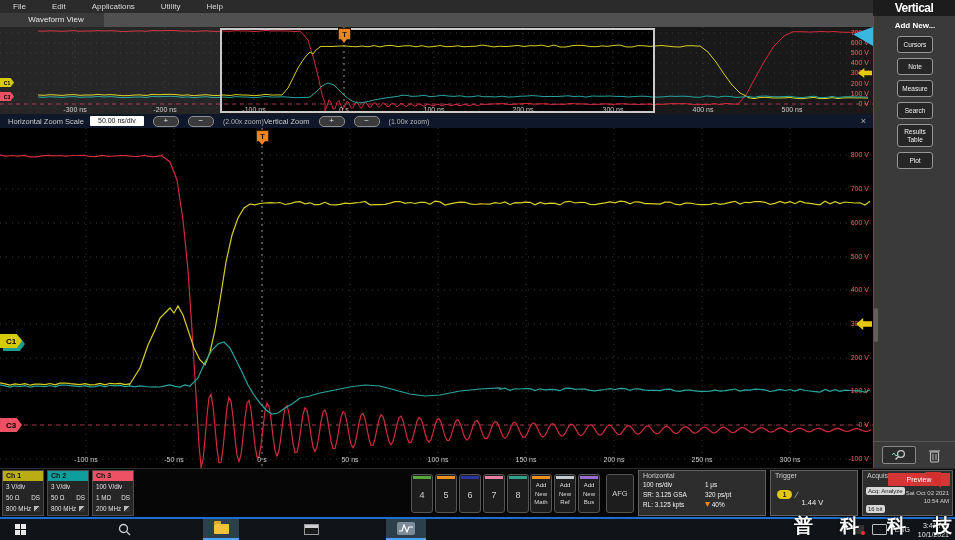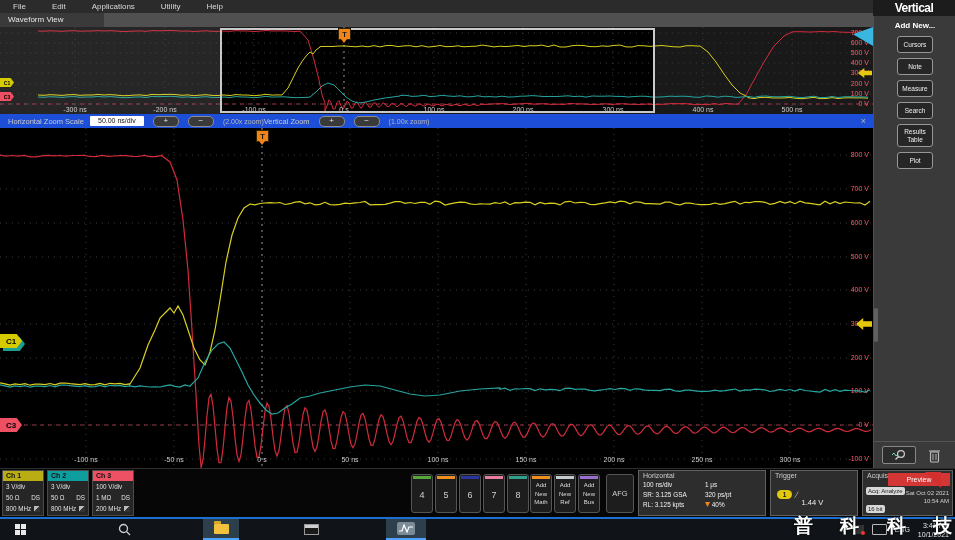--- a/index.html
+++ b/index.html
@@ -4,21 +4,21 @@
 <style>
   html,body{margin:0;padding:0;background:#000;}
   #app{position:relative;width:955px;height:540px;background:#000;overflow:hidden;
        font-family:"Liberation Sans",sans-serif;-webkit-font-smoothing:antialiased;}
   
   .menubar{position:absolute;left:0;top:0;width:873px;height:13px;background:#2b2b2b;
            display:flex;align-items:flex-end;}
   .menu-item{font-size:8px;color:#d8d8d8;padding:0 13px;line-height:13px;}
   .tabstrip{position:absolute;left:0;top:13px;width:873px;height:14px;background:#505050;}
   .wf-tab{position:absolute;left:0;top:0;height:14px;width:96px;background:#3a3a3a;
-          color:#e6e6e6;font-size:8px;line-height:14px;padding-left:8px;}
+          color:#e6e6e6;font-size:8px;line-height:14px;padding-left:8px;text-align:center;}
   
   .sidebar{position:absolute;left:873px;top:0;width:82px;height:468px;background:#1c1c1c;}
   .logo{position:absolute;top:1px;left:0;width:82px;text-align:center;color:#fff;
         font-size:12px;font-weight:bold;letter-spacing:-0.5px;}
   .side-panel{position:absolute;left:0;top:16px;width:82px;bottom:0;background:#3a3a3a;
               border-left:1px solid #0369a1;}
   .side-title{text-align:center;color:#fff;font-size:8px;font-weight:bold;margin-top:5px;}
   .btn-grid{display:flex;flex-wrap:wrap;justify-content:center;gap:5px;margin-top:6px;padding:0 3px;}
   .side-btn{width:34px;min-height:13px;background:#262626;border:1px solid #979797;border-radius:3px;
             color:#f0f0f0;font-size:6.5px;display:flex;align-items:center;justify-content:center;
@@ -29,21 +29,21 @@
              display:flex;align-items:center;justify-content:center;}
   .scroll-handle{position:absolute;left:0px;top:292px;width:4px;height:34px;background:#606060;border-radius:2px;}
   
   .overview{position:absolute;left:0;top:27px;width:873px;height:87px;background:#191919;}
   .ovbox-bg{position:absolute;left:220px;top:1px;width:435px;height:85px;background:#000;}
   .ov-dim{position:absolute;left:0;top:0;width:220px;height:87px;background:rgba(255,255,255,0.06);z-index:2;}
   .ovbox-border{position:absolute;left:220px;top:1px;width:435px;height:85px;border:2px solid #c9c9c9;
                 box-sizing:border-box;z-index:3;}
   .wave-svg{position:absolute;left:0;top:0;z-index:1;}
   
-  .zoombar{position:absolute;left:0;top:114px;width:873px;height:14px;background:#1d4ed8;
+  .zoombar{position:absolute;left:0;top:114px;width:873px;height:14px;background:#0f172a;
            display:flex;align-items:center;}
   .zb-label{font-size:7.5px;color:#c9c9c9;margin-left:8px;}
   .zb-input{width:54px;height:10px;background:#fff;color:#111;font-size:7px;text-align:center;
             line-height:10px;border-radius:1px;margin-left:6px;}
   .zb-btn{width:24px;height:9px;background:#3a3a3a;border:1px solid #8d8d8d;border-radius:5px;
           color:#e5e5e5;font-size:8px;line-height:8px;text-align:center;margin-left:9px;}
   .zb-zoom{font-size:7px;color:#b5b5b5;margin-left:9px;}
   .zb-close{position:absolute;right:7px;color:#b5b5b5;font-size:9px;}
   
   .mainplot{position:absolute;left:0;top:128px;width:873px;height:340px;background:#000;}

